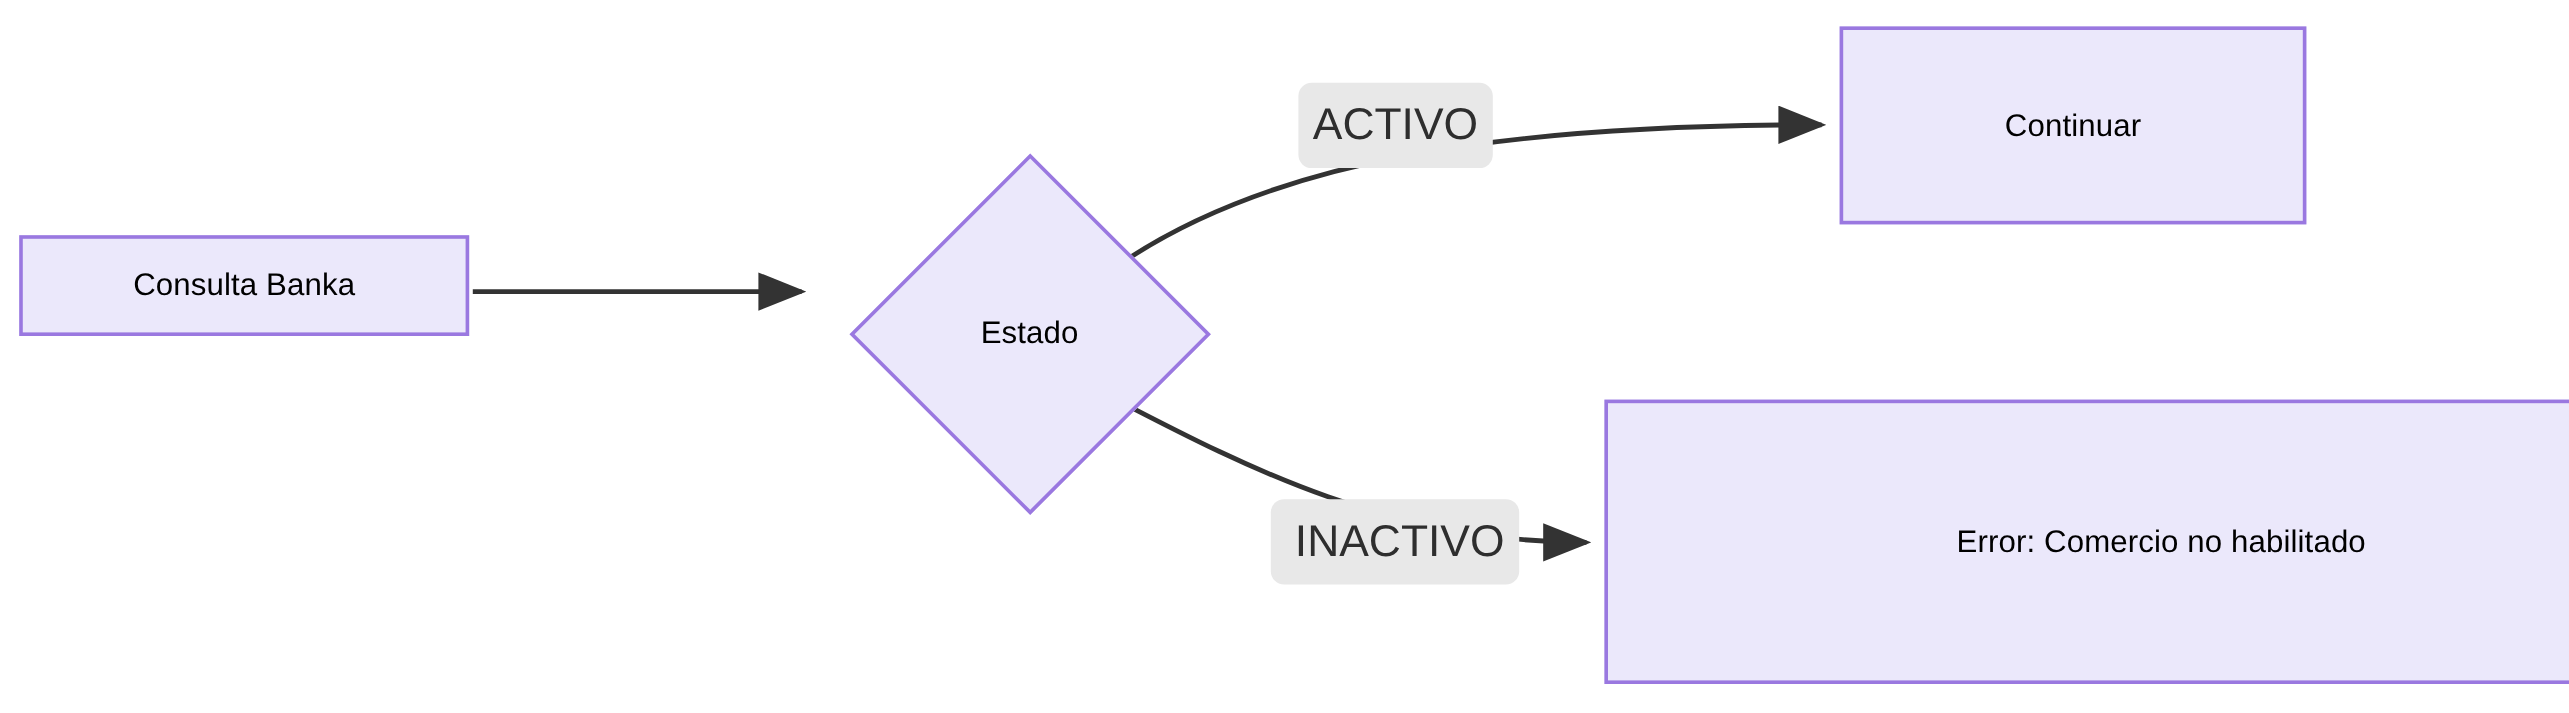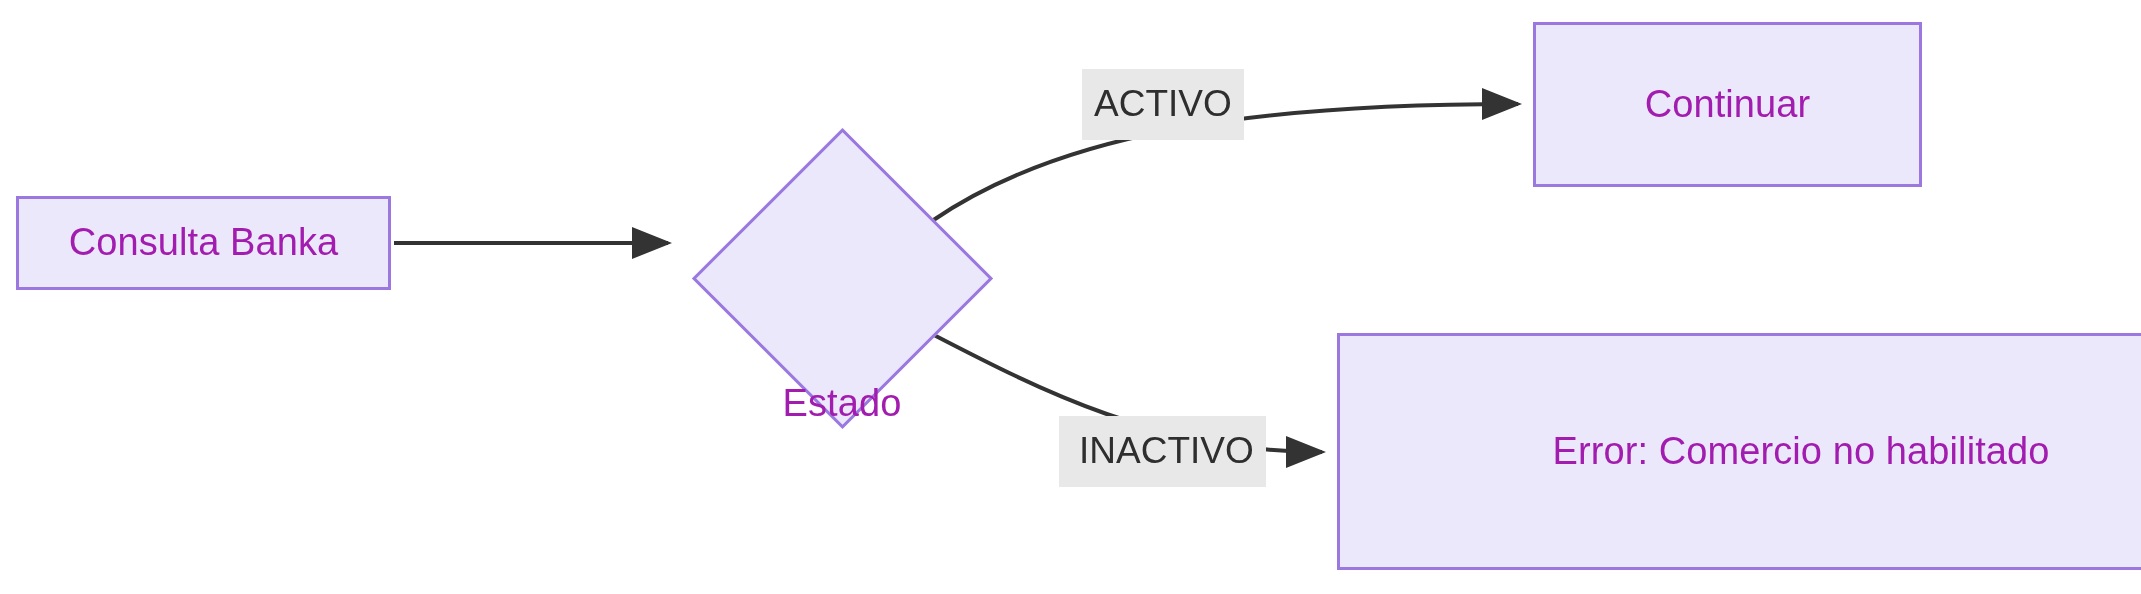--- a/index.html
+++ b/index.html
@@ -26,60 +26,59 @@
   }
   .node {
     position: absolute;
     box-sizing: border-box;
     background: #ebe8fb;
     border: 3px solid #9a78e0;
     display: flex;
     align-items: center;
     justify-content: center;
     text-align: center;
-    color: #a21caf;
-    font-size: 38px;
+    color: #000000;
+    font-size: 26px;
     line-height: 1.35;
     letter-spacing: 0.1px;
   }
   .node-label {
     display: block;
     width: 100%;
     padding: 0 16px;
     box-sizing: border-box;
     white-space: pre-line;
   }
   
   #node-consulta {
     left: 16px;
     top: 196px;
     width: 375px;
-    height: 94px;
+    height: 84px;
   }
   #node-continuar {
     left: 1533px;
     top: 22px;
     width: 389px;
     height: 165px;
   }
   #node-error {
     left: 1337px;
     top: 333px;
     width: 928px;
     height: 237px;
   }
   
   #node-estado {
-    left: 691px;
+    left: 707px;
     top: 127px;
     width: 302px;
     height: 302px;
     background: transparent;
     border: none;
-    align-items: flex-end;
   }
   #node-estado .diamond-shape {
     position: absolute;
     left: 50%;
     top: 50%;
     width: 213px;
     height: 213px;
     margin-left: -106.5px;
     margin-top: -106.5px;
     background: #ebe8fb;
@@ -94,20 +93,21 @@
   
   .edge-label {
     position: absolute;
     background: #e8e8e8;
     color: #2e2e2e;
     font-size: 37px;
     line-height: 1;
     padding: 16px 12px 18px 12px;
     box-sizing: border-box;
     white-space: nowrap;
+    border-radius: 11px;
   }
   #edge-label-activo {
     left: 1082px;
     top: 69px;
   }
   #edge-label-inactivo {
     left: 1059px;
     top: 416px;
     padding-left: 20px;
   }

